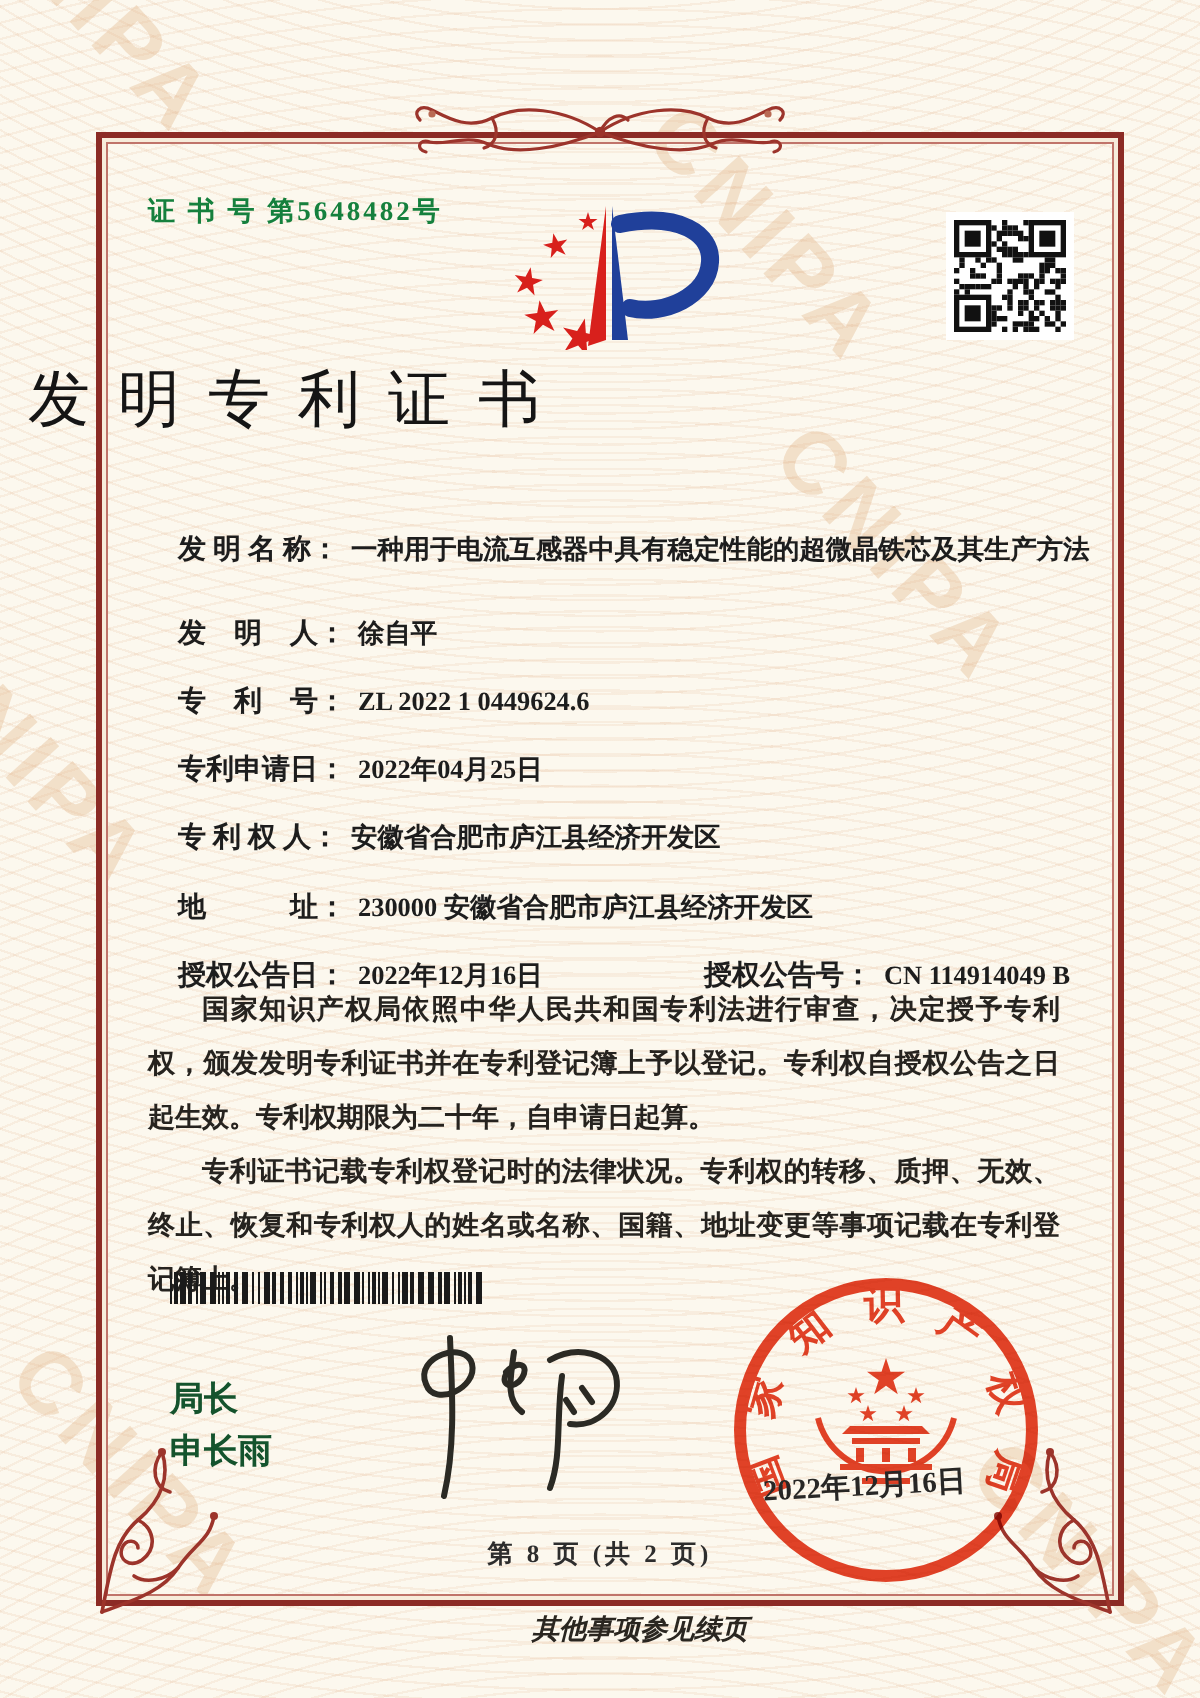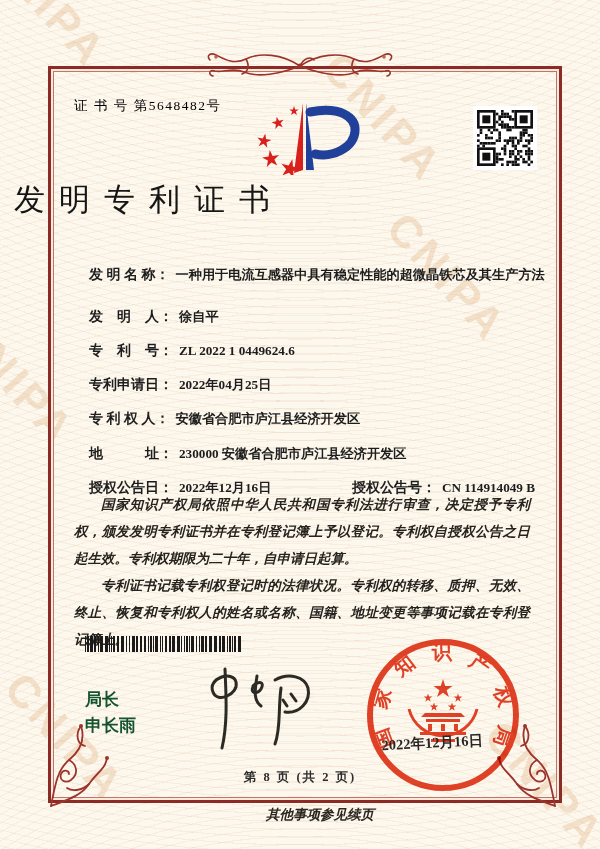--- a/index.html
+++ b/index.html
@@ -24,35 +24,35 @@
     position:absolute;left:48px;top:66px;width:508px;height:731px;z-index:2;
     border:3px solid #8c2b25;
     box-shadow: inset 0 0 0 2px #f7ecdb, inset 0 0 0 3px #c0746a;
   }
   .ornament-top{position:absolute;left:50%;transform:translateX(-50%);top:44px;z-index:3;}
   .corner{position:absolute;z-index:3;}
   .corner.bl{left:47px;top:722px;}
   .corner.br{right:41px;top:722px;transform:scaleX(-1);}
   .cert-no{
     position:absolute;left:74px;top:97px;z-index:4;
-    font-size:13.5px;font-weight:normal;letter-spacing:1.5px;color:#000000;
+    font-size:13.5px;font-weight:bold;letter-spacing:1.5px;color:#15803d;
   }
   .logo{position:absolute;left:242px;top:101px;z-index:4;}
   .qr{position:absolute;left:473px;top:106px;width:64px;height:64px;background:#fff;
       display:flex;align-items:center;justify-content:center;z-index:4;}
   .title{
     position:absolute;left:0;right:0;top:179px;z-index:4;text-align:left;
     font-size:31px;font-weight:normal;letter-spacing:14px;text-indent:14px;color:#151515;
   }
   .row{position:absolute;left:75px;z-index:4;font-size:14px;font-weight:bold;color:#1d1d1d;white-space:pre;}
   .row .val{font-size:13.2px;margin-left:6px;}
   .row .g2{position:absolute;left:256px;top:0;white-space:pre;}
   .paras{
     position:absolute;left:74px;width:456px;top:491px;z-index:4;
-    font-size:13.5px;line-height:27px;font-style:italic;font-weight:bold;color:#26231f;text-align:justify;
+    font-size:13.5px;line-height:27px;font-weight:bold;color:#26231f;text-align:justify;
   }
   .paras p{margin:0;text-indent:2em;}
   .barcode{position:absolute;left:85px;top:636px;z-index:4;}
   .signer{position:absolute;left:85px;top:687px;z-index:4;font-size:17px;font-weight:bold;color:#14532d;line-height:26px;}
   .signature{position:absolute;left:183px;top:664px;z-index:5;}
   .seal{position:absolute;left:361px;top:633px;z-index:6;mix-blend-mode:multiply;opacity:.95;}
   .page-no{position:absolute;left:0;right:0;top:769px;z-index:4;text-align:center;
     font-size:12.5px;font-weight:bold;letter-spacing:2px;color:#2d2d2d;}
   .footer-note{position:absolute;left:0;right:0;top:806px;z-index:4;text-align:center;
     font-size:13.5px;font-style:italic;font-weight:bold;color:#2a2620;margin-left:40px;}

